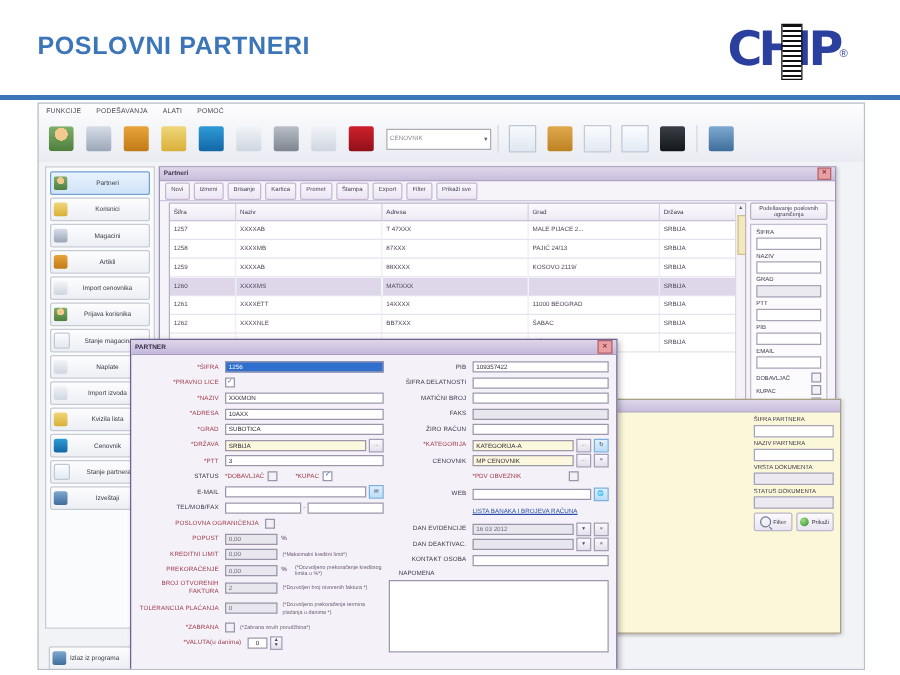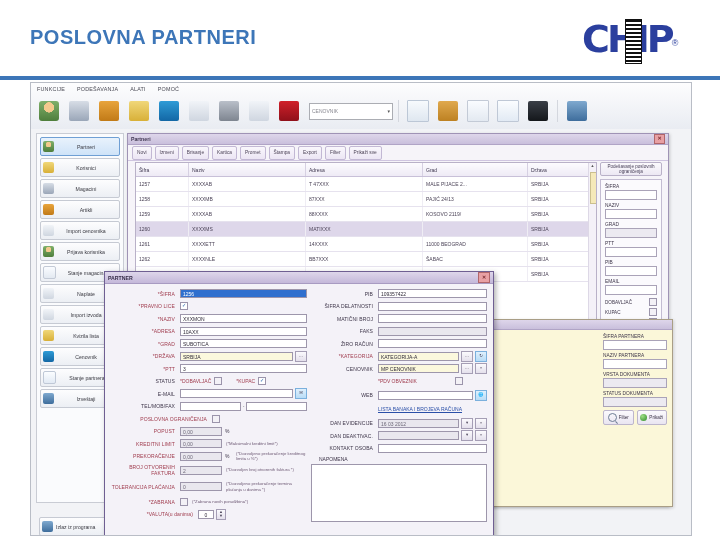--- a/index.html
+++ b/index.html
@@ -191,21 +191,21 @@
   .link{font-size:5px;color:#2a4fa8;text-decoration:underline;}
   .note-box{height:56px;border:1px solid #9d96ab;background:#fff;margin-top:2px;}
   .spin{width:8px;height:9px;border:1px solid #a59eb5;background:linear-gradient(#fbfafd,#e4e0ec);margin-left:2px;
         font-size:4px;text-align:center;color:#4a4358;line-height:4px;}
   .sec-title{font-size:5px;color:#a03c4e;margin:2px 0 2px;}
 </style>
 </head>
 <body>
 
 <div id="slide-header">
-  <div id="slide-title">POSLOVNA PARTNERI</div>
+  <div id="slide-title">POSLOVNI PARTNERI</div>
   <div id="brand-logo">
     <span class="bword">CHIP</span><span class="breg">®</span>
     <span class="bbar"></span>
   </div>
 </div>
 <div id="header-rule"></div>
 
 <div id="app-window">
 
   <div id="app-chrome">

